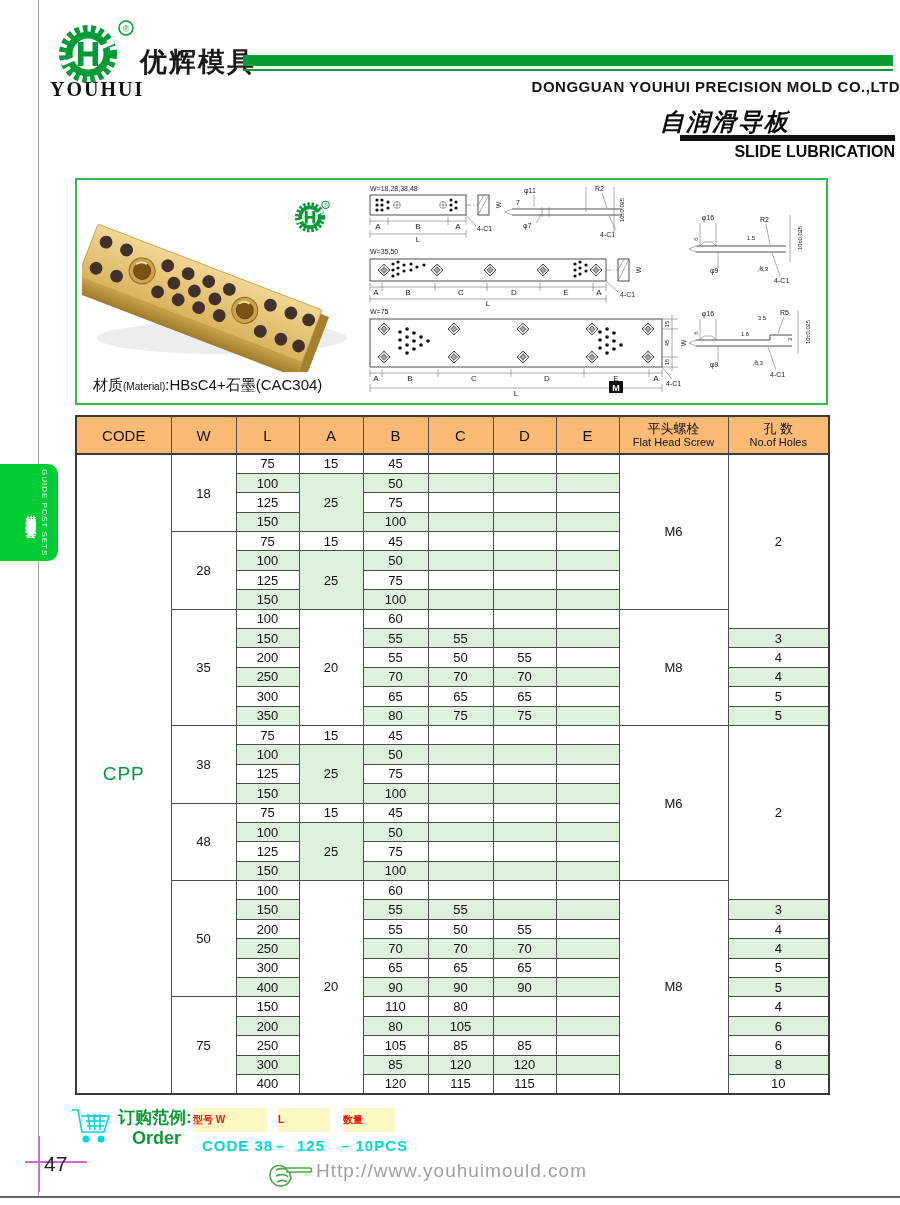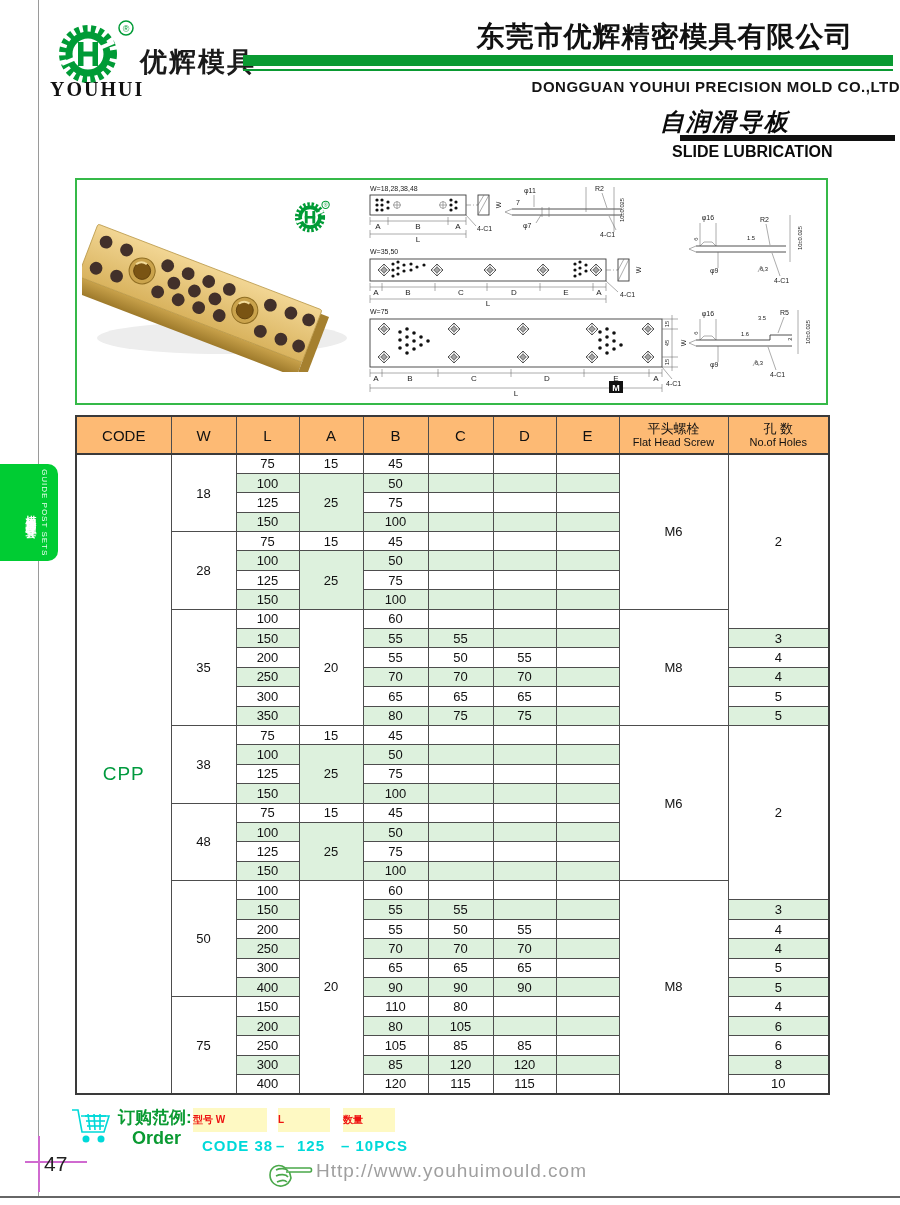--- a/index.html
+++ b/index.html
@@ -9,21 +9,21 @@
 .vline{position:absolute;left:38px;top:0;width:1px;height:1196px;background:#9a9a9a}
 
 .logo-cn{position:absolute;left:140px;top:44px;font-size:27px;font-weight:bold;color:#1a1a1a;letter-spacing:2px}
 .logo-en{position:absolute;left:50px;top:78px;font-family:"Liberation Serif",serif;font-weight:bold;font-size:20px;letter-spacing:2px;color:#111}
 .bar-thick{position:absolute;left:243px;top:55px;width:650px;height:11px;background:#0a9a32}
 .bar-thin{position:absolute;left:243px;top:69px;width:650px;height:2px;background:#0a9a32}
 .company-cn{position:absolute;left:430px;top:18px;width:470px;text-align:center;font-size:28px;font-weight:bold;color:#111;letter-spacing:1px}
 .company-en{position:absolute;left:420px;top:78px;width:480px;text-align:right;font-size:15px;font-weight:bold;color:#141414;letter-spacing:.5px}
 .product-cn{position:absolute;left:660px;top:106px;width:233px;text-align:left;font-size:24px;font-weight:bold;font-style:italic;color:#0a0a0a;letter-spacing:2px}
 .black-bar{position:absolute;left:680px;top:135px;width:215px;height:6px;background:#111}
-.product-en{position:absolute;left:672px;top:143px;width:223px;text-align:left;font-size:16px;font-weight:bold;color:#0a0a0a}
+.product-en{position:absolute;left:672px;top:143px;width:223px;text-align:right;font-size:16px;font-weight:bold;color:#0a0a0a}
 
 .side-tab{position:absolute;left:0;top:464px;width:58px;height:97px;background:#00cc33;border-radius:0 10px 10px 0;display:flex;justify-content:center;align-items:center;gap:2px;padding-left:14px}
 .tab-cn{writing-mode:vertical-rl;color:#fff;font-size:11px;letter-spacing:2px;font-weight:bold}
 .tab-en{writing-mode:vertical-rl;color:#eafff0;font-size:8px;letter-spacing:1px}
 
 .panel{position:absolute;left:75px;top:178px;width:753px;height:227px;border:2px solid #35b948;background:#fff}
 .material{position:absolute;left:16px;top:196px;color:#111;font-size:15px}
 .material .small{font-size:10px}
 
 .spec-table{position:absolute;left:75px;top:415px;border-collapse:collapse;table-layout:fixed;width:753px;border:2px solid #3a3a3a}
@@ -74,21 +74,20 @@
       </g>
     </defs>
     <use href="#gearlogo" x="38" y="38"></use>
     <circle cx="76" cy="12" r="7" fill="none" stroke="#009b36" stroke-width="1.5"></circle>
     <text x="76" y="15.5" text-anchor="middle" font-size="9" fill="#009b36">®</text>
   </svg>
   <div class="logo-cn">优辉模具</div>
   <div class="logo-en">YOUHUI</div>
   <div class="bar-thick"></div>
   <div class="bar-thin"></div>
-  <div class="company-cn">东莞市优辉精密模具有限公司</div>
   <div class="company-en">DONGGUAN YOUHUI PRECISION MOLD CO.,LTD</div>
   <div class="product-cn">自润滑导板</div>
   <div class="black-bar"></div>
   <div class="product-en">SLIDE LUBRICATION</div>
 
   <div class="side-tab">
     <span class="tab-cn">模架用导柱导套</span>
     <span class="tab-en">GUIDE POST SETS</span>
   </div>
 
@@ -144,20 +143,23 @@
           <path d="M160,24 a9,9 0 0 1 10,-4" fill="none" stroke="#f3dc9a" stroke-width="2"></path>
         </g>
       </g>
       <g transform="translate(228,24) scale(0.52)">
         <use href="#gearlogo" x="0" y="14"></use>
         <circle cx="30" cy="-10" r="7" fill="none" stroke="#009b36" stroke-width="2"></circle>
         <text x="30" y="-6" text-anchor="middle" font-size="10" fill="#009b36">®</text>
       </g>
     </svg>
 
+    <div class="material">
+      <span>材质</span><span class="small">(Material)</span><span>:HBsC4+石墨(CAC304)</span>
+    </div>
 
     <svg class="abs" style="left:289px;top:2px" width="452" height="218" viewBox="0 0 452 218">
       <defs>
         <g id="dm" stroke="#333" fill="none">
           <path d="M0,-6 L6,0 0,6 -6,0 Z" stroke-width="0.8"></path>
           <circle r="2.3" stroke-width="0.8"></circle>
           <line x1="-6" y1="0" x2="6" y2="0" stroke-width="0.5"></line>
           <line x1="0" y1="-6" x2="0" y2="6" stroke-width="0.5"></line>
         </g>
       </defs>

